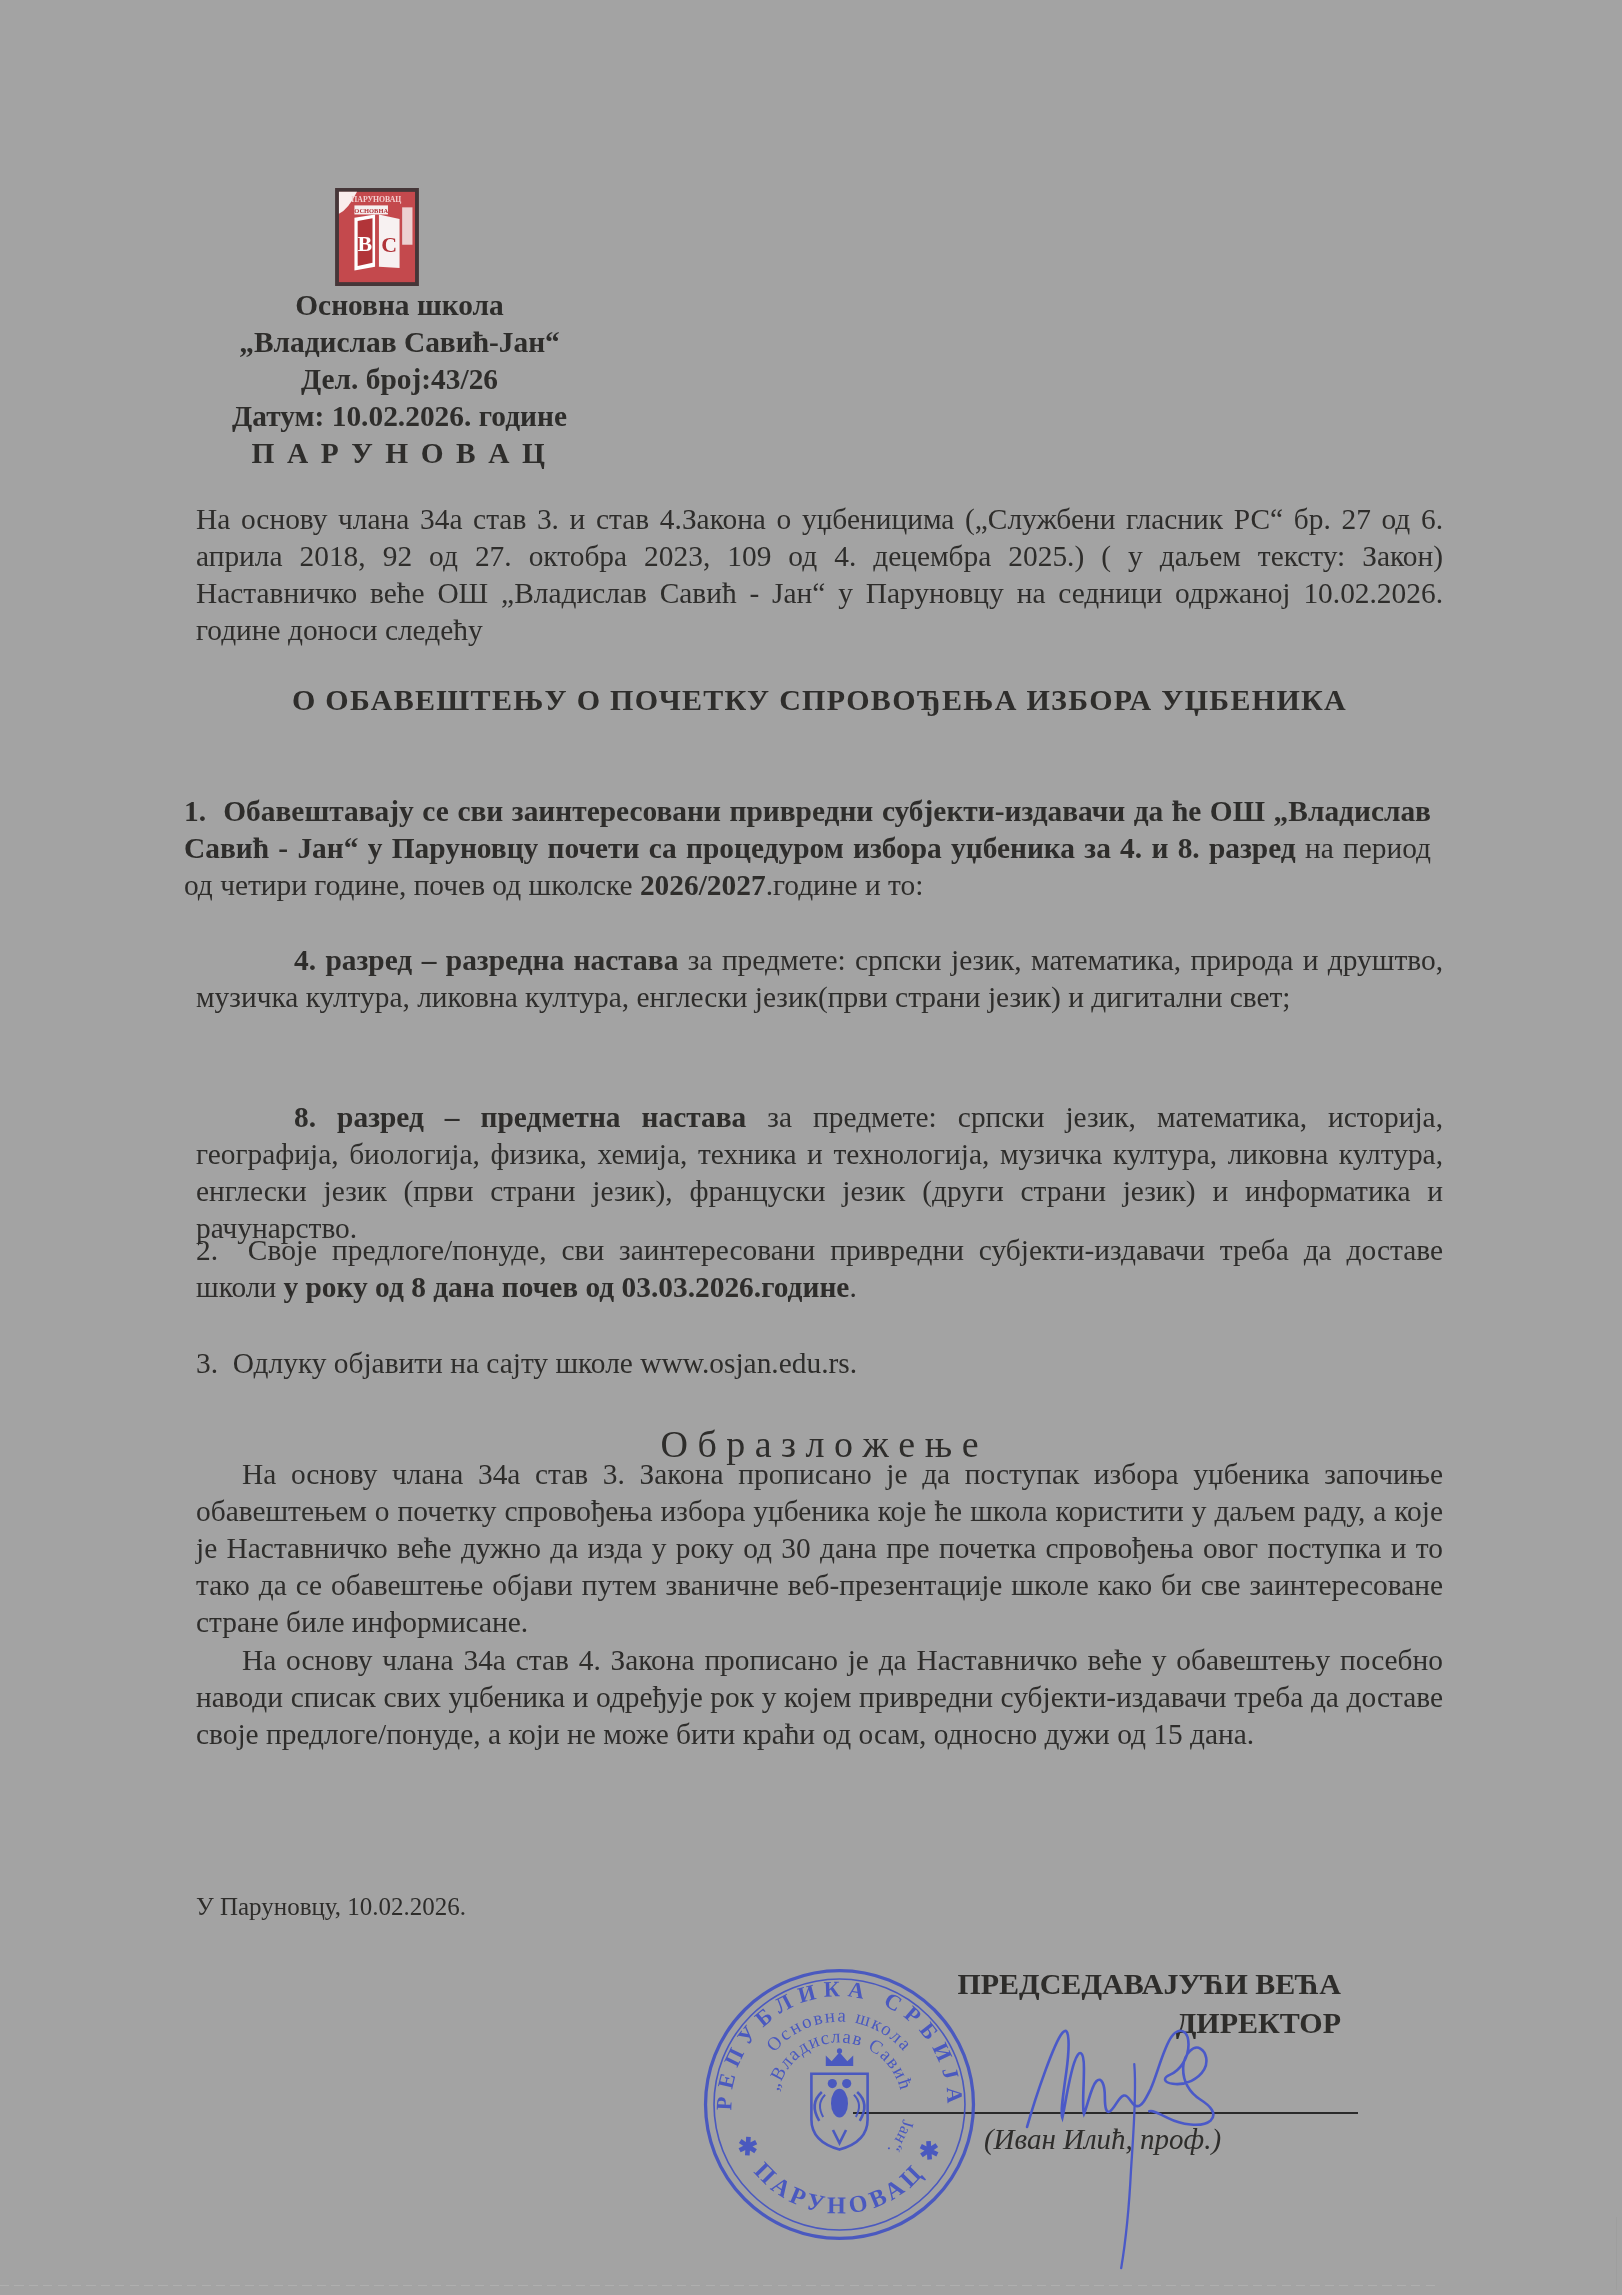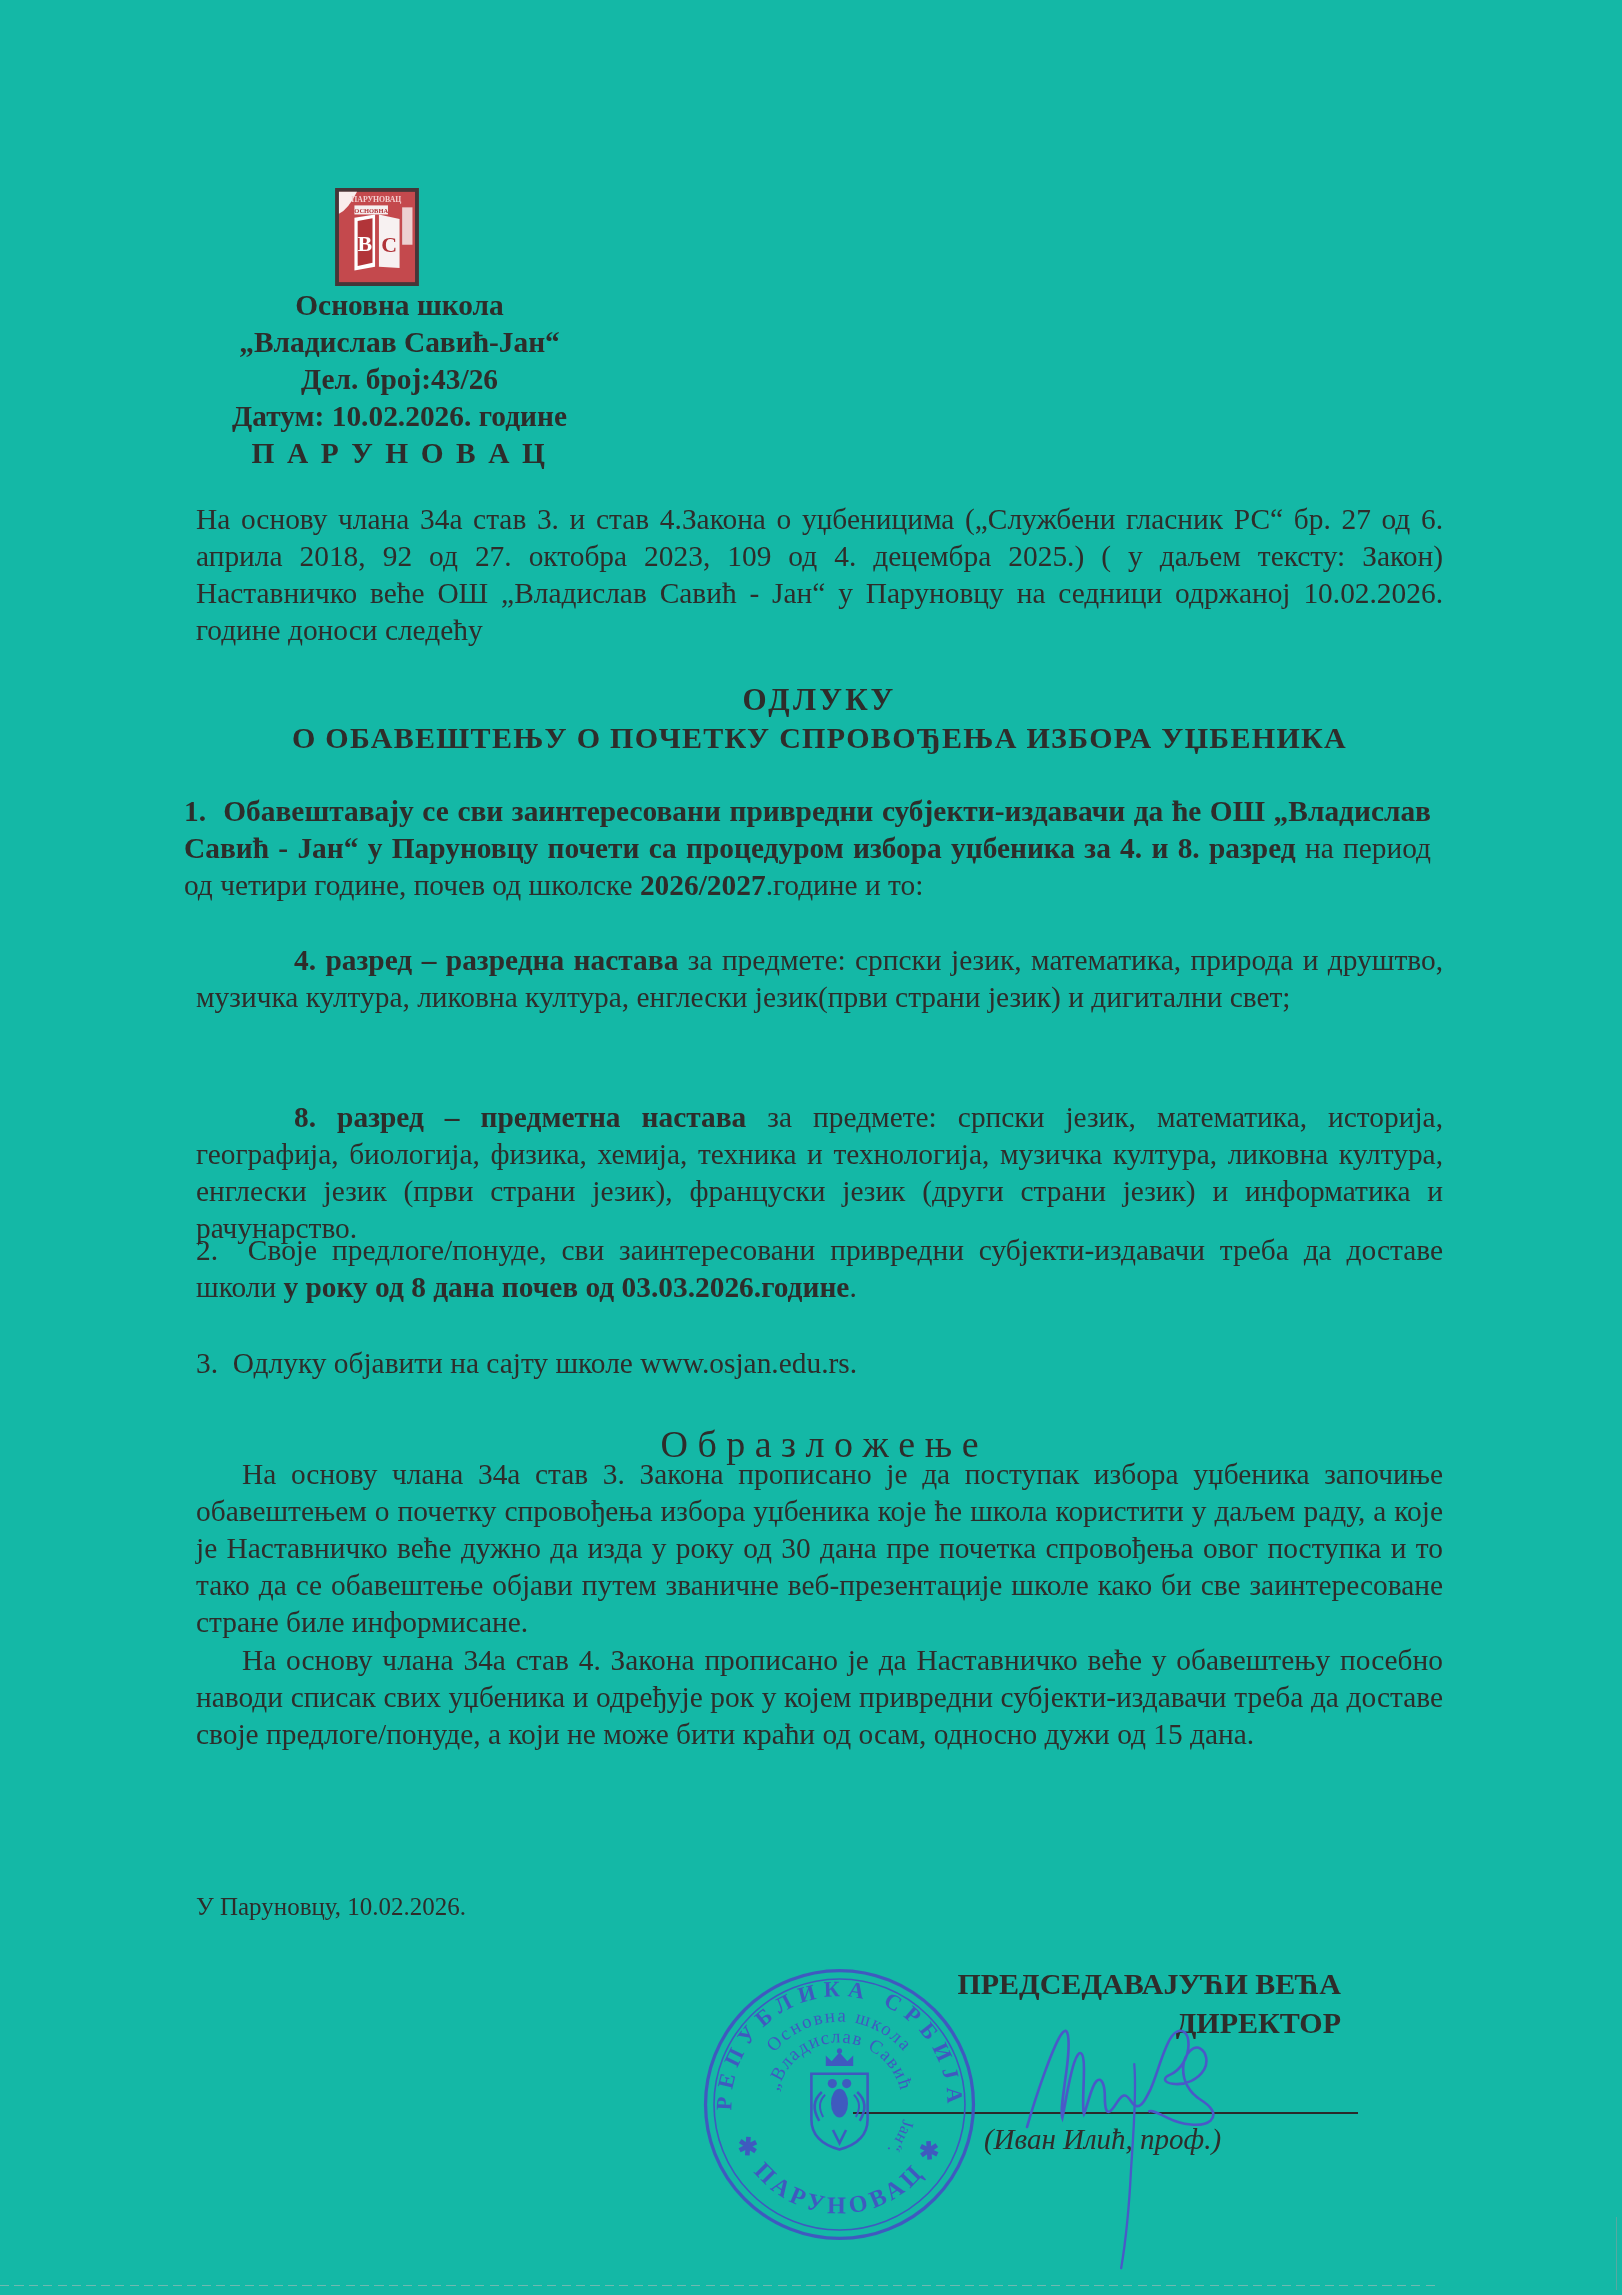--- a/index.html
+++ b/index.html
@@ -6,21 +6,21 @@
     --color-text:#2e2d2b;
     --color-stamp:#4353c2;
     --color-signature:#4a59c8;
     --color-logo_red:#c4494d;
     --color-logo_border:#453638;
     --color-line:#2a2a2a;
   }
   *{margin:0;padding:0;box-sizing:border-box}
   body{background:#888;margin:0}
   .page{
-    position:relative;width:1623px;height:2295px;background:#14b8a6;
+    position:relative;width:1623px;height:2295px;background:#a3a3a3;
     font-family:"Liberation Serif","DejaVu Serif",serif;color:var(--color-text);
     overflow:hidden;margin:0 auto;
   }
   .abs{position:absolute}
   .body-text{font-size:29.4px;line-height:37px;text-align:justify}
   .bold{font-weight:700}
   .header-block{left:203px;top:287px;width:393px;text-align:center;font-weight:700;font-size:29.4px;line-height:37px}
   .ls2{letter-spacing:2.6px}
   .title-block{left:196px;top:681px;width:1247px;text-align:center;font-weight:700}
   .title-main{font-size:31px;letter-spacing:3.3px;line-height:38px}
@@ -66,21 +66,20 @@
     <div>Дел. број:43/26</div>
     <div>Датум: 10.02.2026. године</div>
     <div class="ls2">П А Р У Н О В А Ц</div>
   </div>
 
   <div class="abs body-text" style="left:196px;top:501px;width:1247px">
     <span>На основу члана 34а став 3. и став 4.Закона о уџбеницима („Службени гласник РС“ бр. 27 од 6. априла 2018, 92 од 27. октобра 2023, 109 од 4. децембра 2025.) ( у даљем тексту: Закон) Наставничко веће ОШ „Владислав Савић - Јан“ у Паруновцу на седници одржаној 10.02.2026. године доноси следећу</span>
   </div>
 
   <div class="abs title-block">
-    <div class="title-main">ОДЛУКУ</div>
     <div class="title-sub">О ОБАВЕШТЕЊУ О ПОЧЕТКУ СПРОВОЂЕЊА ИЗБОРА УЏБЕНИКА</div>
   </div>
 
   <div class="abs body-text" style="left:184px;top:793px;width:1247px">
     <span class="bold">1.&nbsp; Обавештавају се сви заинтересовани привредни субјекти-издавачи да ће ОШ „Владислав Савић - Јан“ у Паруновцу почети са процедуром избора уџбеника за 4. и 8. разред</span><span> на период од четири године, почев од школске </span><span class="bold">2026/2027</span><span>.године и то:</span>
   </div>
 
   <div class="abs body-text indent150" style="left:196px;top:942px;width:1247px">
     <span class="bold">4. разред – разредна настава</span><span> за предмете: српски језик, математика, природа и друштво, музичка култура, ликовна култура, енглески језик(први страни језик) и дигитални свет;</span>
   </div>

